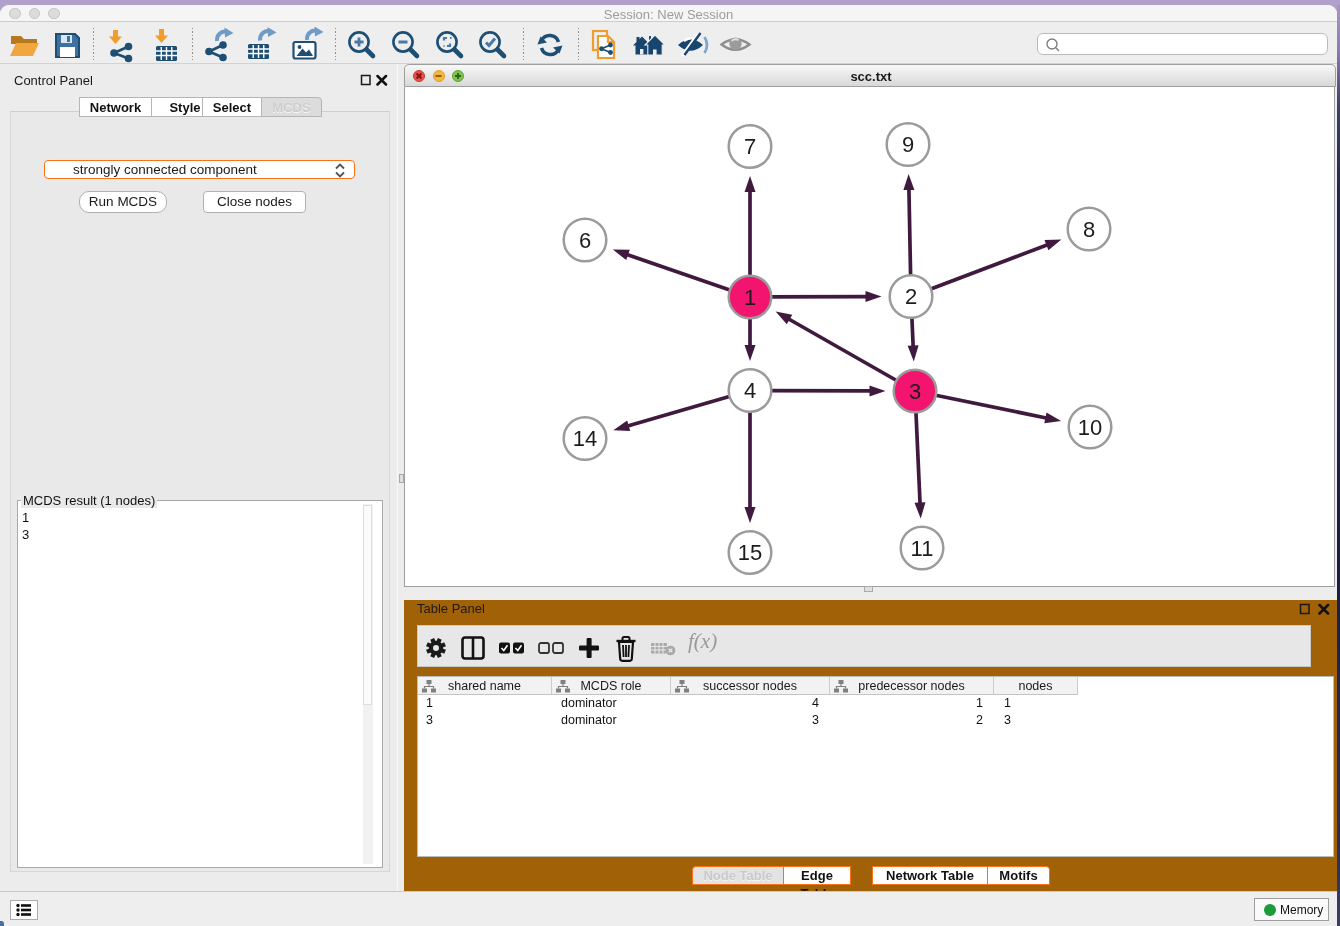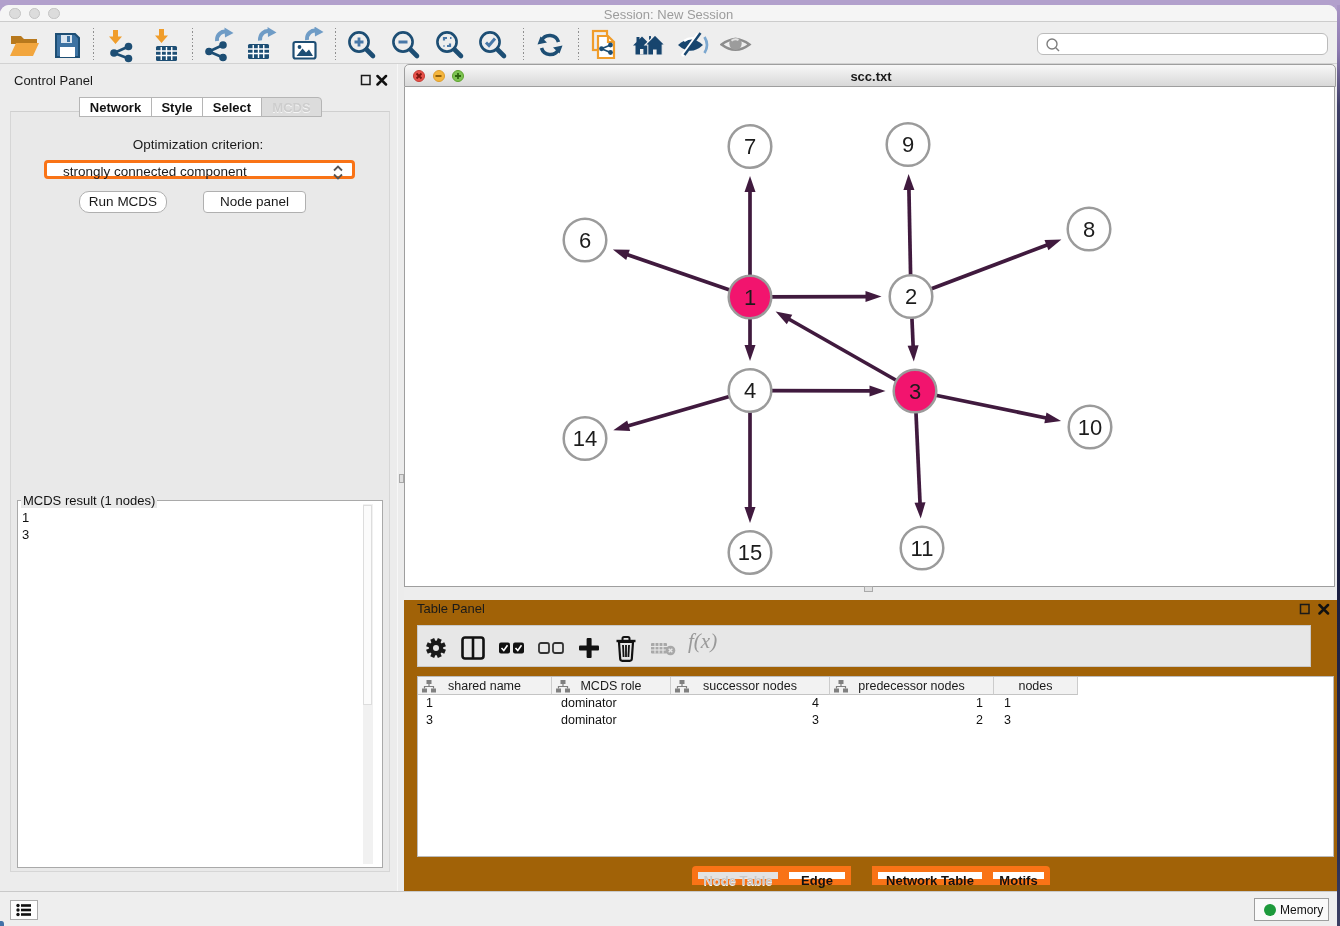--- a/index.html
+++ b/index.html
@@ -18,41 +18,41 @@
   #toolbar { left:0; top:17px; width:1337px; height:42px; background:#eeeeee; border-bottom:1px solid #d2d2d2; }
   .sep { position:absolute; top:6px; height:32px; width:1px; background-image:repeating-linear-gradient(#8f8f8f 0 1.5px, transparent 1.5px 3.5px); }
   .tbi { position:absolute; top:7px; }
   #searchbox { position:absolute; left:1037px; top:11px; width:291px; height:22px; background:#fff; border:1px solid #bbbbbb; border-radius:6px; }
   
   #cpanel { left:0; top:59px; width:396px; height:827px; background:#ececec; }
   #cp-title { position:absolute; left:14px; top:9px; font-size:13px; color:#1a1a1a; }
   .tab { position:absolute; top:33px; height:20px; background:#fff; border:1px solid #b5b5b5; font-size:13px; font-weight:bold; color:#111; text-align:center; line-height:19px; }
   #cp-body { position:absolute; left:10px; top:47px; width:380px; height:761px; background:#e9e9e9; border:1px solid #d6d6d6; border-top:1px solid #cfcfcf; }
   #optlabel { position:absolute; left:0; top:73px; width:396px; text-align:center; font-size:13.5px; color:#1a1a1a; }
-  #dropdown { position:absolute; left:44px; top:96px; width:311px; height:19px; background:#fff; border:3px solid #f97316; border-radius:4px; font-size:13.5px; color:#1a1a1a; line-height:17px; padding-left:16px; }
+  #dropdown { position:absolute; left:44px; top:96px; width:311px; height:19px; background:#fff; border:1px solid #f97316; border-radius:4px; font-size:13.5px; color:#1a1a1a; line-height:17px; padding-left:28px; }
   .btn { position:absolute; top:127px; height:22px; background:#fff; border:1px solid #b0b0b0; border-radius:4px; font-size:13.5px; color:#1a1a1a; text-align:center; line-height:20px; }
   #fieldset { position:absolute; left:17px; top:436px; width:366px; height:368px; border:1px solid #a9a9a9; background:#fff; }
   #fieldlegend { position:absolute; left:21px; top:429px; font-size:13px; color:#111; background:#e9e9e9; padding:0 2px; }
   
   #vsplit { left:396px; top:59px; width:8px; height:827px; background:#ececec; }
   
   #netframe { left:404px; top:59px; width:932px; height:533px; }
   #nettitle { position:absolute; left:0; top:0; width:932px; height:23px;
      background:linear-gradient(#f8f8f8,#d8d8d8); border:1px solid #9e9e9e; border-radius:5px 5px 0 0; }
   #netcanvas { position:absolute; left:0; top:23px; width:931px; height:500px; background:#fff; border:1px solid #9e9e9e; border-top:none; }
   .light { position:absolute; top:5px; width:12px; height:12px; border-radius:50%; }
   #scctitle { position:absolute; top:4px; left:0; width:932px; text-align:center; font-weight:bold; font-size:13px; color:#1a1a1a; }
   
   #tpanel { left:404px; top:595px; width:936px; height:291px; background:#a16207; }
   #tp-title { position:absolute; left:13px; top:1px; font-size:13px; color:#1a1a1a; }
   #tp-toolbar { position:absolute; left:13px; top:25px; width:894px; height:42px; background:#e7e7e7; border:1px solid #c9c9c9; }
   #tp-table { position:absolute; left:13px; top:76px; width:917px; height:181px; background:#fff; border:1px solid #bbbbbb; }
   .th { position:absolute; top:0; height:18px; background:#f2f2f2; border-right:1px solid #cccccc; border-bottom:1px solid #c4c4c4; font-size:12.5px; color:#1a1a1a; text-align:center; line-height:18px; }
   .td { position:absolute; font-size:12.5px; color:#111; height:17px; line-height:17px; }
-  .btab { position:absolute; top:266px; height:19px; background:#fff; border:6px solid #f97316; font-size:13px; font-weight:bold; color:#111; text-align:center; line-height:18px; }
+  .btab { position:absolute; top:266px; height:19px; background:#fff; border:1px solid #f97316; font-size:13px; font-weight:bold; color:#111; text-align:center; line-height:18px; }
   
   #statusbar { left:0; top:886px; width:1337px; height:35px; background:#eeeeee; border-top:1px solid #c9c9c9; }
 </style>
 </head>
 <body>
 <div class="abs" id="rightstrip"></div>
 <div class="abs" id="appwin">
   <div class="abs" id="titlebar">
     <div class="tl" style="left:9px"></div>
     <div class="tl" style="left:28.5px"></div>
@@ -187,30 +187,29 @@
       </div>
   </div>
   <div class="abs" id="cpanel">
     <div id="cp-title">Control Panel</div>
     <svg style="position:absolute;left:360px;top:10px" width="28" height="12" viewBox="0 0 28 12">
         <rect x="1.5" y="1.5" width="8.5" height="9" fill="none" stroke="#1a1a1a" stroke-width="1.5"></rect>
         <path d="M17.5 2 L26 10.5 M26 2 L17.5 10.5" fill="none" stroke="#111" stroke-width="2.5" stroke-linecap="round"></path>
       </svg>
     <div id="cp-body"></div>
     <div class="tab" style="left:79px; width:73px;">Network</div>
-    <div class="tab" style="left:151px; width:52px;">Style</div>
+    <div class="tab" style="left:151px; width:68px;">Style</div>
     <div class="tab" style="left:202px; width:60px;">Select</div>
     <div class="tab" style="left:261px; width:61px; background:#dcdcdc; color:#cdcdcd; text-shadow:0 1px 0 #f5f5f5; border-radius:0 4px 0 0;">MCDS</div>
-    <div id="optlabel">Optimization criterion:</div>
     <div id="dropdown">strongly connected component<svg width="12" height="15" style="position:absolute;right:8px;top:2px" viewBox="0 0 12 15">
           <path d="M2 5.5 L6 1.5 L10 5.5" fill="none" stroke="#555" stroke-width="1.8"></path>
           <path d="M2 9.5 L6 13.5 L10 9.5" fill="none" stroke="#555" stroke-width="1.8"></path>
         </svg></div>
     <div class="btn" style="left:79px; width:88px;border-radius:10px;">Run MCDS</div>
-    <div class="btn" style="left:203px; width:103px;">Node panel</div>
+    <div class="btn" style="left:203px; width:103px;">Close nodes</div>
     <div id="fieldset"></div>
     <div id="fieldlegend">MCDS result (1 nodes)</div>
     <div class="abs" style="left:363px; top:440px; width:10px; height:360px; background:#f1f1f1;"></div>
     <div class="abs" style="left:363px; top:441px; width:9px; height:200px; background:#fbfbfb; border:1px solid #dddddd;"></div>
     <div class="abs" style="left:22px; top:446px; font-size:13px; color:#111; line-height:16.5px;">1<br>3</div>
   </div>
   <div class="abs" id="vsplit"></div>
   <div class="abs" id="netframe">
     <div id="nettitle">
       <div class="light" style="left:8px;  background:#e8514a; border:1px solid #c43e37;"></div>

